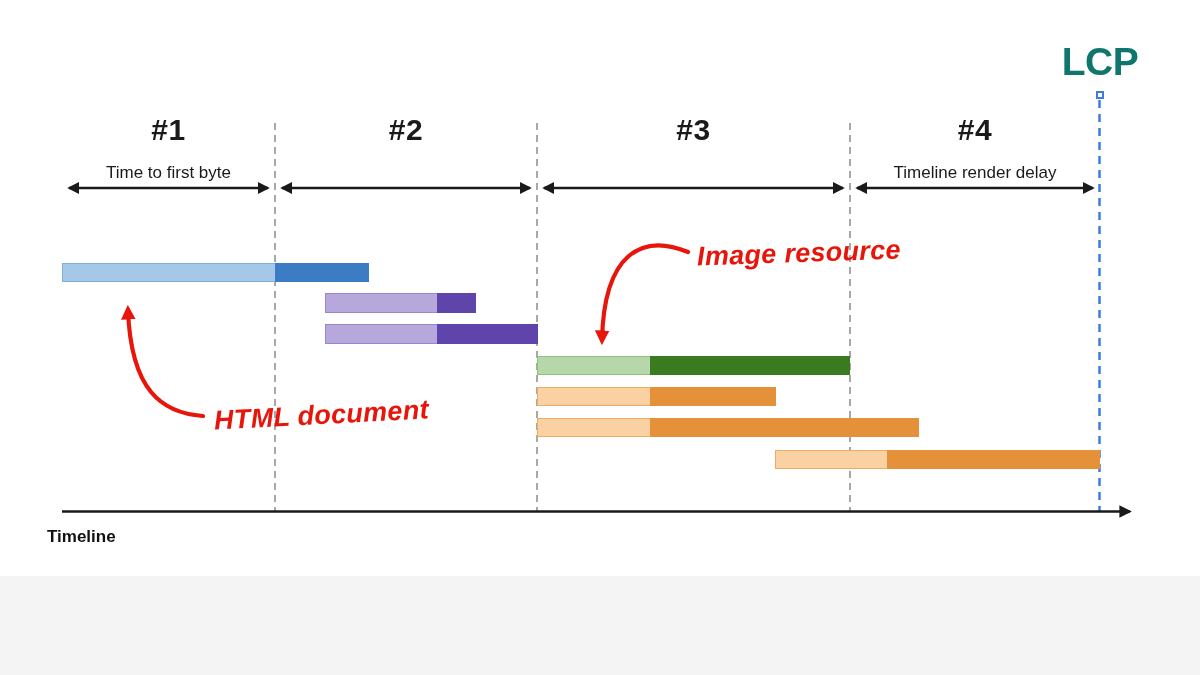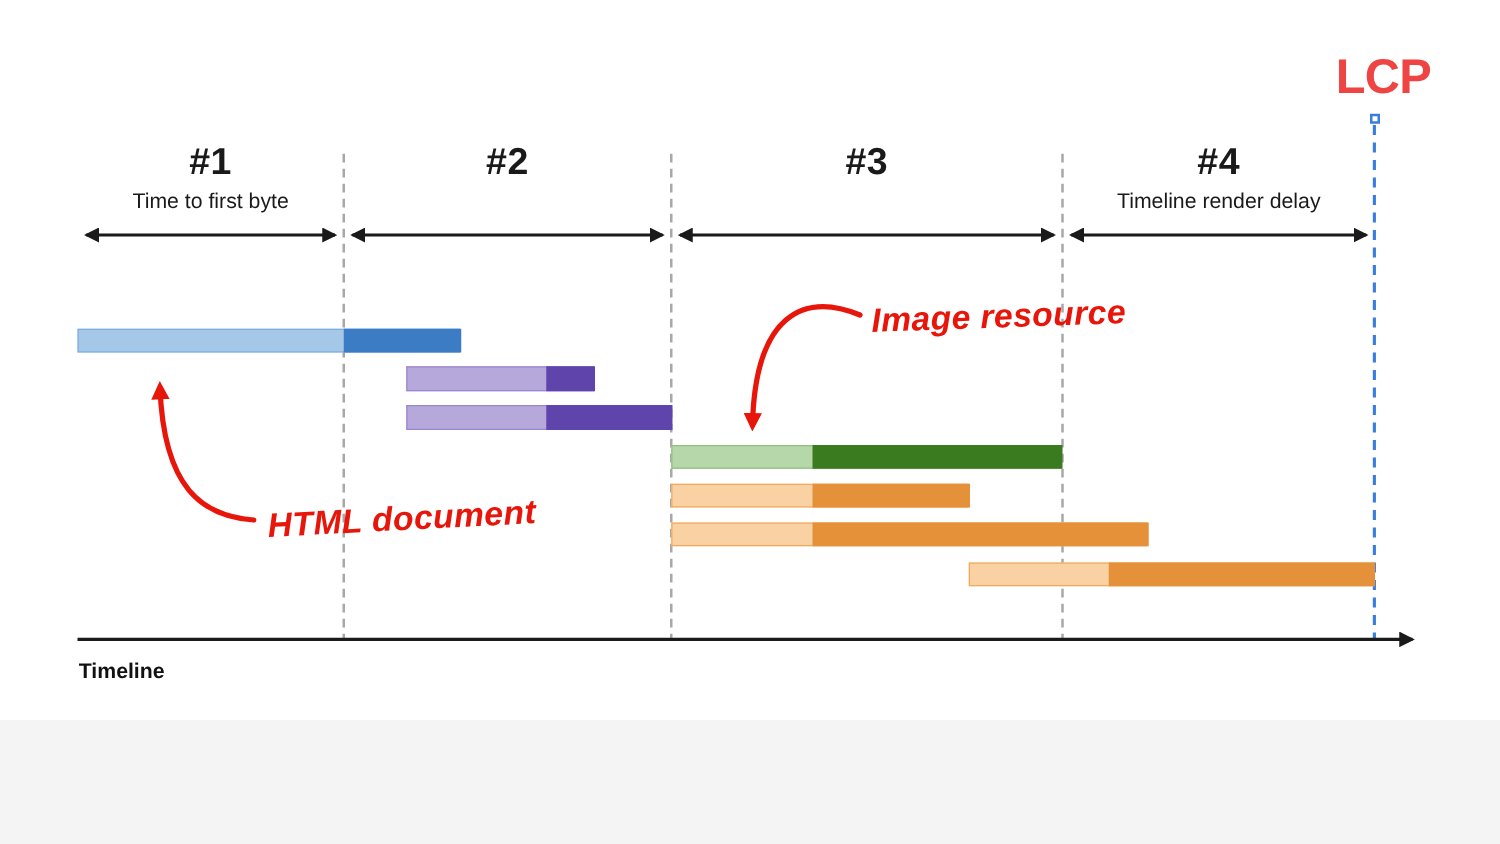--- a/index.html
+++ b/index.html
@@ -5,30 +5,30 @@
   html,body{margin:0;padding:0;background:#e9e9e9;}
   .stage{position:relative;width:1200px;height:675px;background:#ffffff;overflow:hidden;
          font-family:"Liberation Sans", sans-serif;}
   svg.layer{position:absolute;left:0;top:0;}
   #lines{z-index:1;}
   #bars{position:absolute;left:0;top:0;width:100%;height:100%;z-index:2;}
   #phases{position:absolute;left:0;top:0;width:100%;height:100%;z-index:3;}
   #redarrows{z-index:4;}
   .phase{position:absolute;top:113px;text-align:center;color:#1a1a1a;}
   .pnum{font-size:30px;font-weight:700;line-height:34px;letter-spacing:.5px;}
-  .plabel{font-size:17px;font-weight:500;line-height:20px;margin-top:4px;}
+  .plabel{font-size:17px;font-weight:500;line-height:20px;margin-top:16px;}
   .bar{position:absolute;border:1px solid;box-sizing:border-box;}
   .darkseg{position:absolute;top:-1px;bottom:-1px;}
-  .lcp-title{position:absolute;left:1055px;top:40px;width:90px;text-align:right;
-             font-size:39px;font-weight:800;letter-spacing:-.5px;color:#ef4444;z-index:3;}
+  .lcp-title{position:absolute;left:1055px;top:40px;width:90px;text-align:center;
+             font-size:39px;font-weight:800;letter-spacing:-.5px;color:#0f766e;z-index:3;}
   .lcp-marker{position:absolute;left:1096px;top:91px;width:8px;height:8px;
               border:2px solid #3a7ce0;background:#fff;box-sizing:border-box;z-index:3;}
   .annotation{position:absolute;font-size:27px;font-style:italic;font-weight:700;
               letter-spacing:.3px;white-space:nowrap;z-index:5;}
-  .timeline-label{position:absolute;left:63px;top:527px;font-size:17px;font-weight:600;
+  .timeline-label{position:absolute;left:47px;top:527px;font-size:17px;font-weight:600;
                   color:#111;z-index:3;text-align:right;}
   .legend-band{position:absolute;left:0;top:576px;width:1200px;height:99px;z-index:2;}
 </style>
 </head>
 <body>
 
 <div class="stage">
   <svg id="lines" class="layer" width="1200" height="675">
       <defs>
  <marker id="aR" viewBox="0 0 10 10" refX="8.5" refY="5" markerWidth="5" markerHeight="5" orient="auto">

